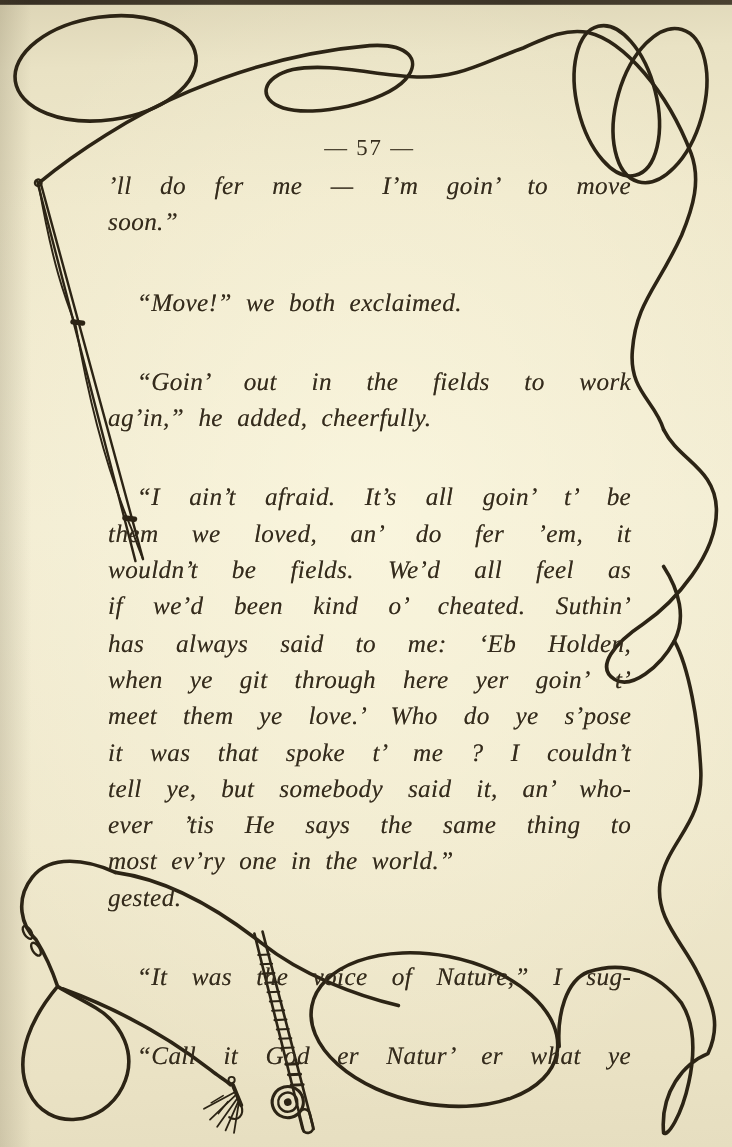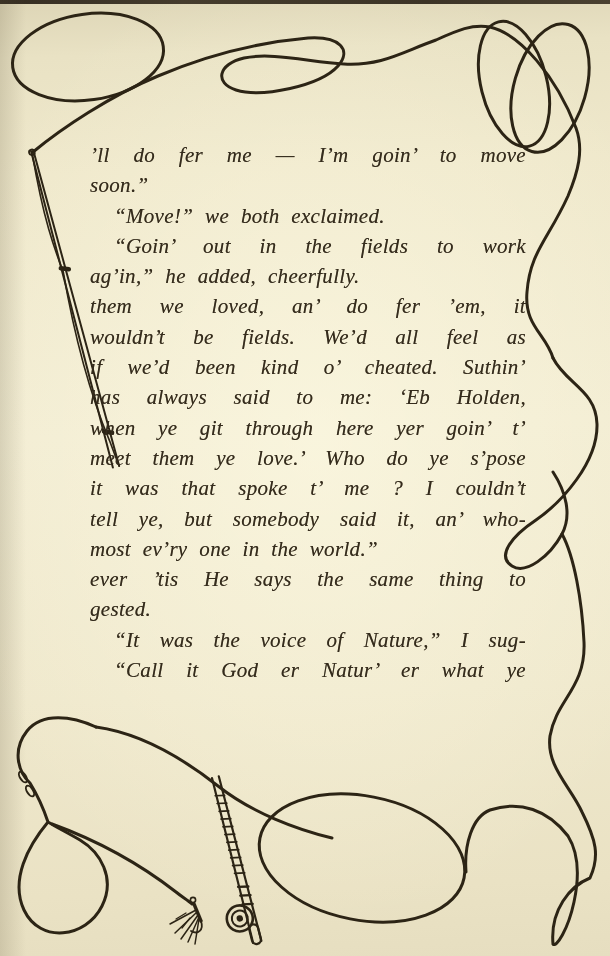--- a/index.html
+++ b/index.html
@@ -34,21 +34,21 @@
     word-spacing:0.30em;letter-spacing:0.015em;
     white-space:nowrap;color:#342b1c;
     text-shadow:0 0 0.5px rgba(52,43,28,0.55);
     font-style:italic;
   }
   .line.just{
     white-space:normal;
     text-align:justify;
     text-align-last:justify;
   }
-  .line.indent{padding-left:24px;}
+  .line.indent{padding-left:24px;margin-top:36px;}
   #border-art{position:absolute;top:0;left:0;pointer-events:none;}
   .ink{stroke:#2c2415;fill:none;stroke-linecap:round;stroke-linejoin:round;}
 </style>
 </head>
 <body>
 
 <div id="page">
 
   <div id="scan-edge-top"></div>
   <div id="scan-shade-left"></div>
@@ -176,35 +176,37 @@
       <path class="ink" stroke-width="1.5" d="M 197 912 L 175 933"></path>
       <path class="ink" stroke-width="1.5" d="M 198 915 L 181 939"></path>
       <path class="ink" stroke-width="1.5" d="M 199 917 L 188 942"></path>
       <path class="ink" stroke-width="1.5" d="M 199 919 L 195 944"></path>
       <path class="ink" stroke-width="1.3" d="M 190 918 L 182 928"></path>
       <path class="ink" stroke-width="1.3" d="M 186 913 L 176 919"></path>
       <path class="ink" stroke-width="1.8" d="M 201 921 C 204 930, 198 935, 191 931"></path>
     </g>
   </svg>
 
+  <div id="folio">— 57 —</div>
 
   <div id="text-block">
       <div class="line just">’ll do fer me — I’m goin’ to move</div>
       <div class="line">soon.”</div>
       <div class="line indent">“Move!”  we  both  exclaimed.</div>
       <div class="line indent just">“Goin’ out in the fields to work</div>
       <div class="line">ag’in,” he added, cheerfully.</div>
+      <div class="line indent just">“I ain’t afraid. It’s all goin’ t’ be</div>
       <div class="line just">them we loved, an’ do fer ’em, it</div>
       <div class="line just">wouldn’t be fields. We’d all feel as</div>
       <div class="line just">if we’d been kind o’ cheated. Suthin’</div>
       <div class="line just">has always said to me: ‘Eb Holden,</div>
       <div class="line just">when ye git through here yer goin’ t’</div>
       <div class="line just">meet them ye love.’ Who do ye s’pose</div>
       <div class="line just">it was that spoke t’ me ? I couldn’t</div>
       <div class="line just">tell ye, but somebody said it, an’ who-</div>
+      <div class="line just">ever ’tis He says the same thing to</div>
       <div class="line">most ev’ry one in the world.”</div>
-      <div class="line just">ever ’tis He says the same thing to</div>
       <div class="line">gested.</div>
       <div class="line indent just">“It was the voice of Nature,” I sug-</div>
       <div class="line indent just">“Call it God er Natur’ er what ye</div>
     </div>
 
 </div>
 
 </body></html>

